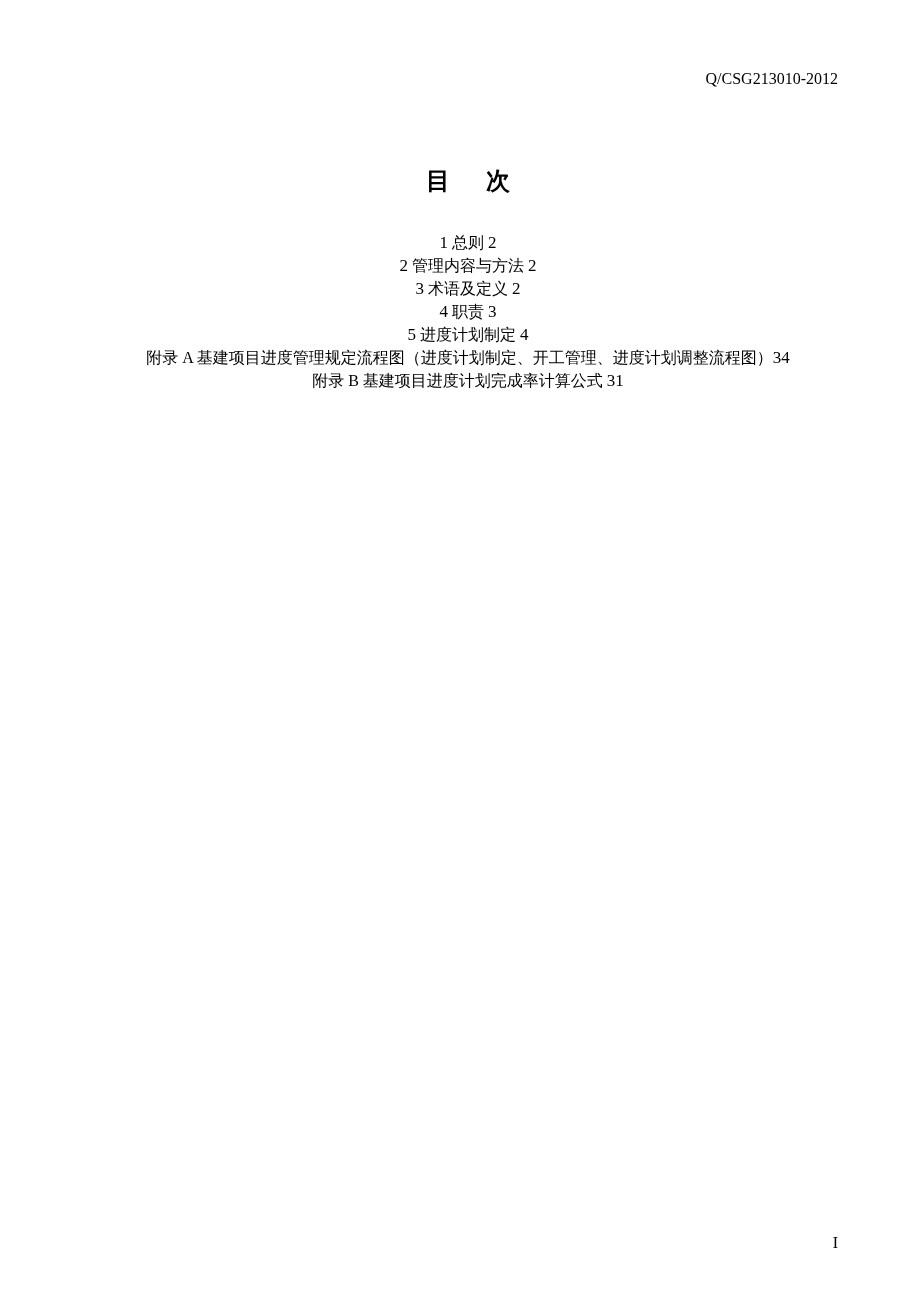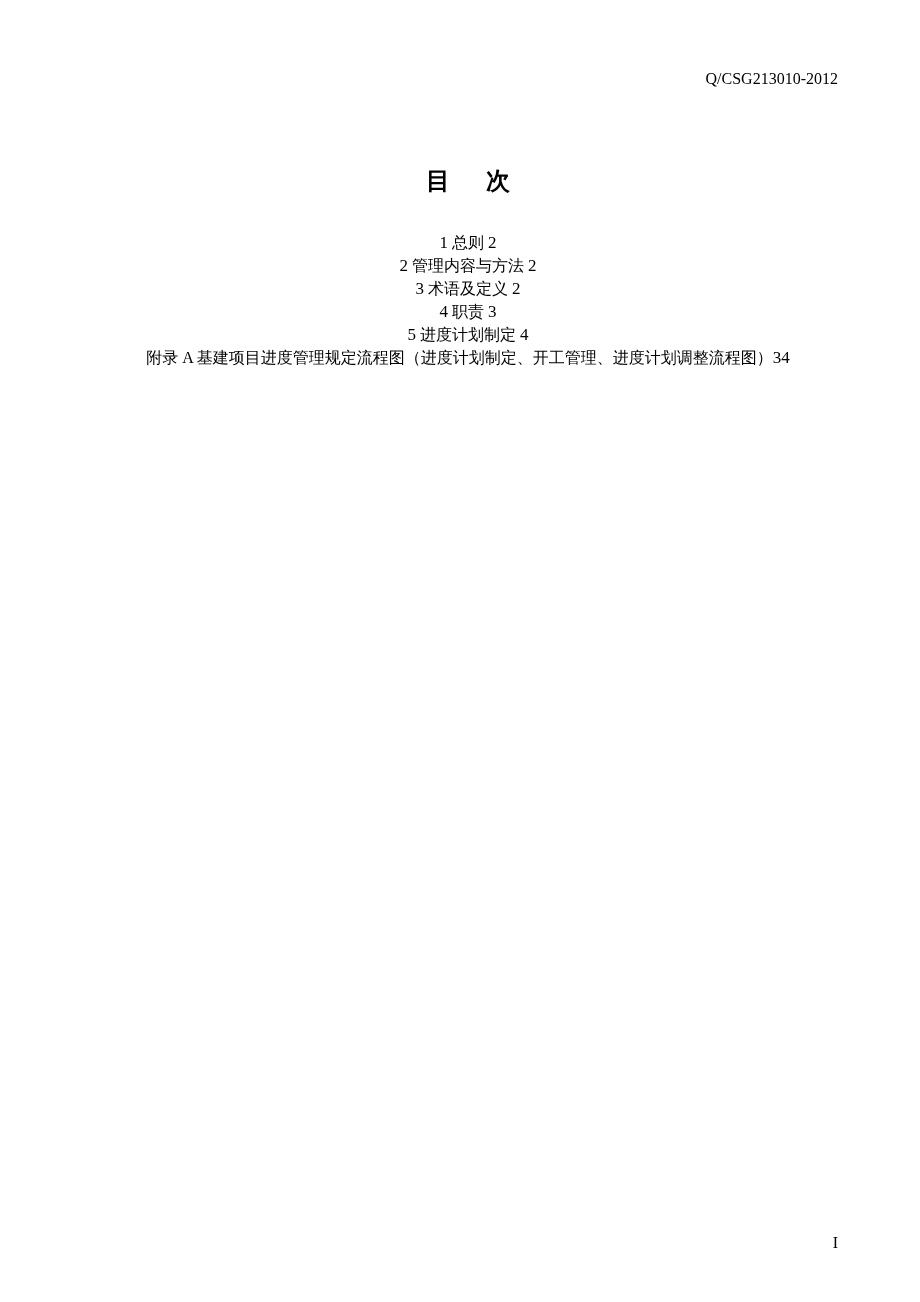--- a/index.html
+++ b/index.html
@@ -81,15 +81,18 @@
   </div>
   <div class="toc-item">
     <span class="num">4</span><span> 职责 </span><span class="page">3</span>
   </div>
   <div class="toc-item">
     <span class="num">5</span><span> 进度计划制定 </span><span class="page">4</span>
   </div>
   <div class="toc-item">
     <span class="num"></span><span>附录 A  基建项目进度管理规定流程图（进度计划制定、开工管理、进度计划调整流程图）</span><span class="page">34</span>
   </div>
+  <div class="toc-item">
+    <span class="num"></span><span>附录 B  基建项目进度计划完成率计算公式 </span><span class="page">31</span>
+  </div>
 </div>
 
 <div class="page-number">I</div>
 
 </body></html>

